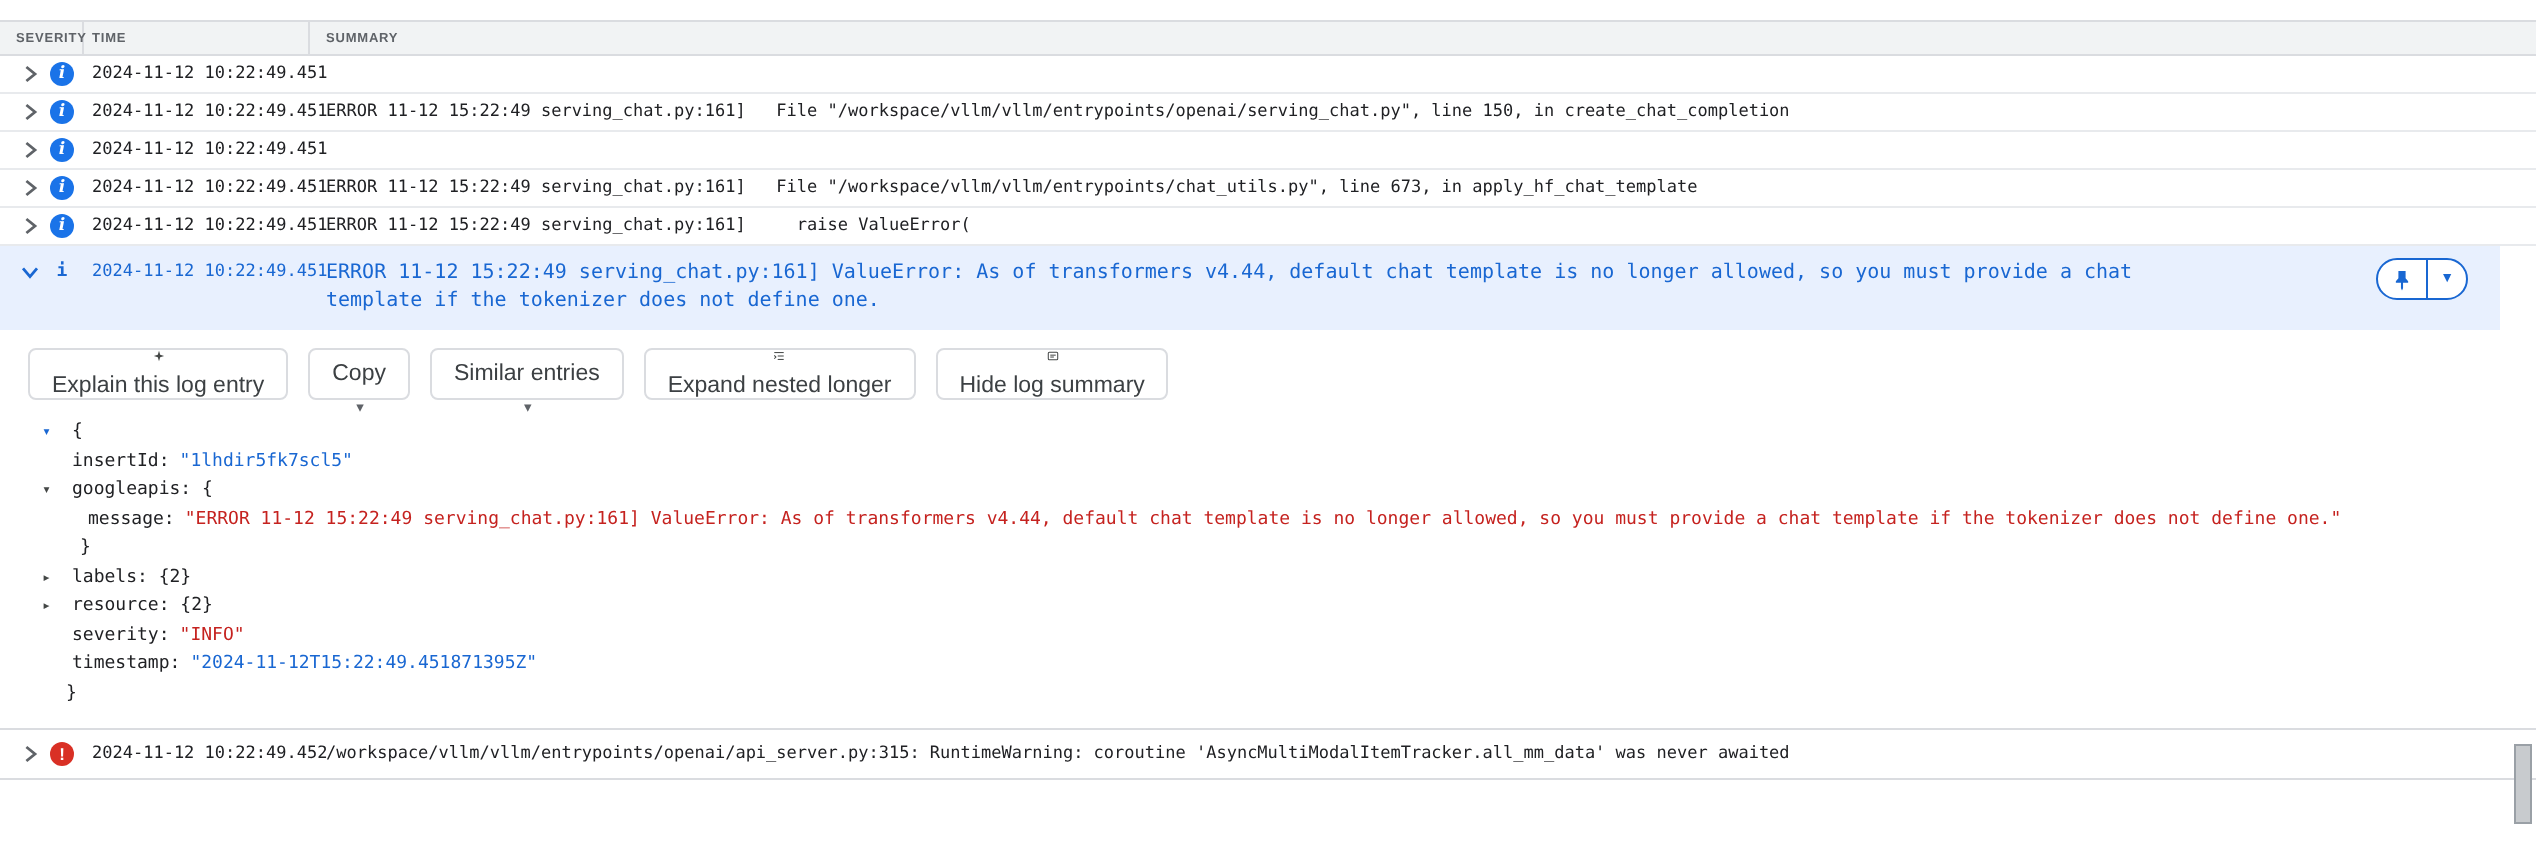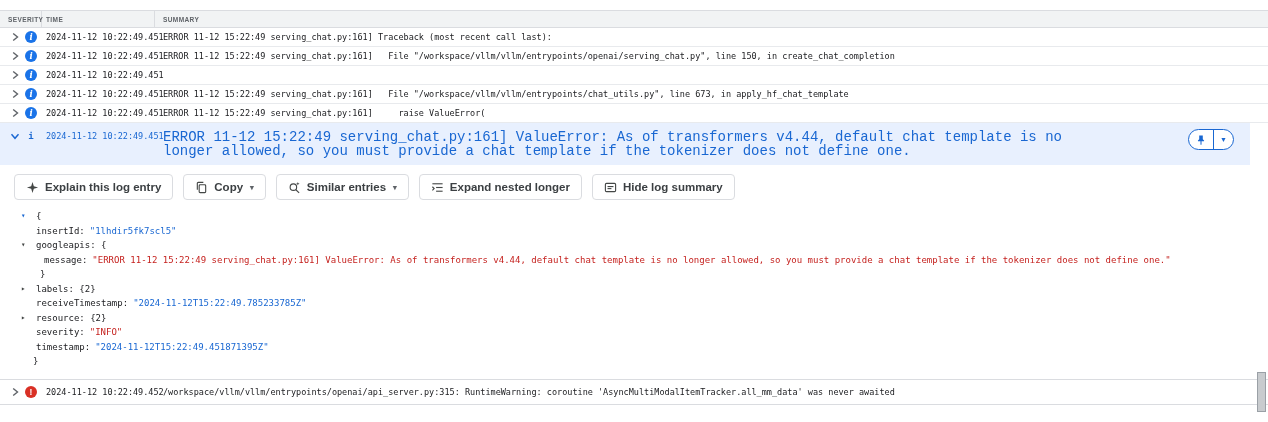--- a/index.html
+++ b/index.html
@@ -37,37 +37,37 @@
   .badge.error { background:#d93025; color:#fff; font-style:normal; font-family:"Liberation Sans",sans-serif; }
 
   
   .xrow {
     position:relative; display:flex; align-items:flex-start;
     background:#e8f0fe; width:calc(100% - 18px);
     padding:7px 0 7px 0; min-height:42px; cursor:pointer;
   }
   .xrow .csev { padding-top:1px; }
   .xrow .ctime { color:#1967d2; }
-  .xrow .xsum { width:932px; font-size:14px; color:#1967d2; white-space:pre-wrap; line-height:14px; padding-left:8px;font-family:Liberation Mono, monospace; }
+  .xrow .xsum { width:932px; font-size:10px; color:#1967d2; white-space:pre-wrap; line-height:14px; padding-left:8px; }
   .xinfo { color:#1967d2; font-family:"DejaVu Sans Mono",monospace; font-weight:700; font-size:9px; width:12px; text-align:center; }
   .pingroup {
     position:absolute; right:16px; top:6px; height:21px;
     display:flex; align-items:stretch; background:#fff;
     border:1px solid #1967d2; border-radius:11px; overflow:hidden;
   }
   .pingroup .seg { display:flex; align-items:center; justify-content:center; padding:0 6px; }
   .pingroup .seg + .seg { border-left:1px solid #1967d2; }
   .pincaret { color:#1967d2; font-size:7px; line-height:1; }
 
   
   .toolbar { display:flex; gap:10px; padding:9px 0 7px 14px; align-items:center; }
   .tbtn {
     display:inline-flex; align-items:center; gap:6px; height:26px; padding:0 11px;
     border:1px solid #dadce0; border-radius:4px; background:#fff;
-    font-size:11.5px; font-weight:700; color:#3c4043; cursor:pointer; white-space:nowrap;
+    font-size:11.5px; font-weight:400; color:#3c4043; cursor:pointer; white-space:nowrap;flex-direction:column;
   }
   .tbtn .dcaret { font-size:7.5px; color:#5f6368; margin-left:1px; }
 
   
   .jtree { padding:2px 0 10px 0; font-family:"DejaVu Sans Mono",monospace; font-size:9px; line-height:14.5px; }
   .jline { position:relative; padding-left:36px; }
   .jline .jcaret { position:absolute; left:21px; top:0; font-size:7.5px; color:#444746; cursor:pointer; }
   .jline .jcaret.root { color:#1967d2; }
   .jline.l2 { padding-left:44px; }
   .jline.close1 { padding-left:40px; }
@@ -101,21 +101,20 @@
   <div class="lrow">
     <div class="csev">
       <span class="chev">
           <svg width="10" height="10" viewBox="0 0 10 10">
             <path d="M3.2 1.5 L7.5 5 L3.2 8.5" fill="none" stroke="#5f6368" stroke-width="1.4"></path>
           </svg>
         </span>
       <span class="badge info">i</span>
     </div>
     <div class="ctime mono">2024-11-12 10:22:49.451</div>
-    <div class="csum mono">ERROR 11-12 15:22:49 serving_chat.py:161] Traceback (most recent call last):</div>
   </div>
   <div class="lrow">
     <div class="csev">
       <span class="chev">
           <svg width="10" height="10" viewBox="0 0 10 10">
             <path d="M3.2 1.5 L7.5 5 L3.2 8.5" fill="none" stroke="#5f6368" stroke-width="1.4"></path>
           </svg>
         </span>
       <span class="badge info">i</span>
     </div>
@@ -237,23 +236,20 @@
     <div class="jline l2">
       <span class="jkey">message:</span><span class="jval red">"ERROR 11-12 15:22:49 serving_chat.py:161] ValueError: As of transformers v4.44, default chat template is no longer allowed, so you must provide a chat template if the tokenizer does not define one."</span>
     </div>
     <div class="jline close1">
       <span class="jkey">}</span>
     </div>
     <div class="jline">
       <span class="jcaret">▸</span><span class="jkey">labels: {2}</span>
     </div>
     <div class="jline">
-      <span class="jkey">receiveTimestamp:</span><span class="jval blue">"2024-11-12T15:22:49.785233785Z"</span>
-    </div>
-    <div class="jline">
       <span class="jcaret">▸</span><span class="jkey">resource: {2}</span>
     </div>
     <div class="jline">
       <span class="jkey">severity:</span><span class="jval red">"INFO"</span>
     </div>
     <div class="jline">
       <span class="jkey">timestamp:</span><span class="jval blue">"2024-11-12T15:22:49.451871395Z"</span>
     </div>
     <div class="jline closeroot">
       <span class="jkey">}</span>

